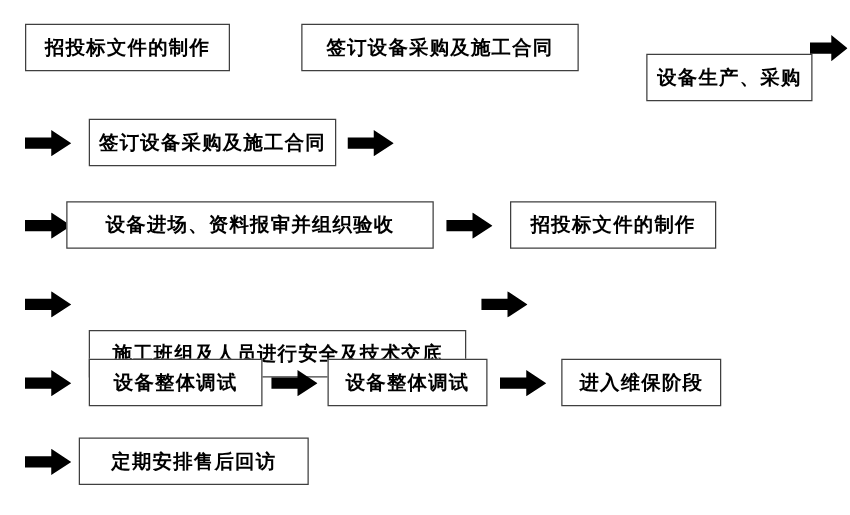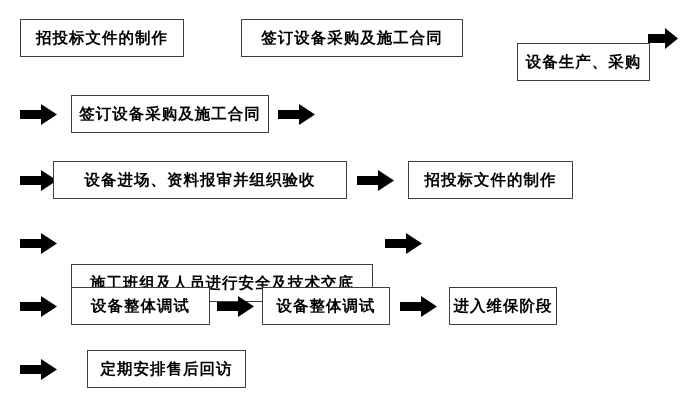--- a/index.html
+++ b/index.html
@@ -55,24 +55,24 @@
   .a5  { left: 20px;  top: 233px; }
   .b7  { left: 71px;  top: 224px; width: 302px; margin-top: 40px; }
   .a6  { left: 385px; top: 233px; }
   .b8  { left: 442px; top: 224px; width: 129px; }
   
   .a7  { left: 20px;  top: 296px; }
   .b9  { left: 71px;  top: 287px; width: 139px; }
   .a8  { left: 217px; top: 296px; }
   .b10 { left: 262px; top: 287px; width: 128px; }
   .a9  { left: 400px; top: 296px; }
-  .b11 { left: 449px; top: 287px; width: 108px; }
+  .b11 { left: 449px; top: 287px; width: 128px; }
   
   .a10 { left: 20px;  top: 359px; }
-  .b12 { left: 87px;  top: 350px; width: 159px; }
+  .b12 { left: 63px;  top: 350px; width: 184px; }
 </style>
 </head>
 <body>
 
 <div id="canvas">
 
   <div class="box b0">招投标文件的制作</div>
   <div class="box b1">签订设备采购及施工合同</div>
   <div class="box b2">设备生产、采购</div>
   <span class="arrow a-sm a0">

